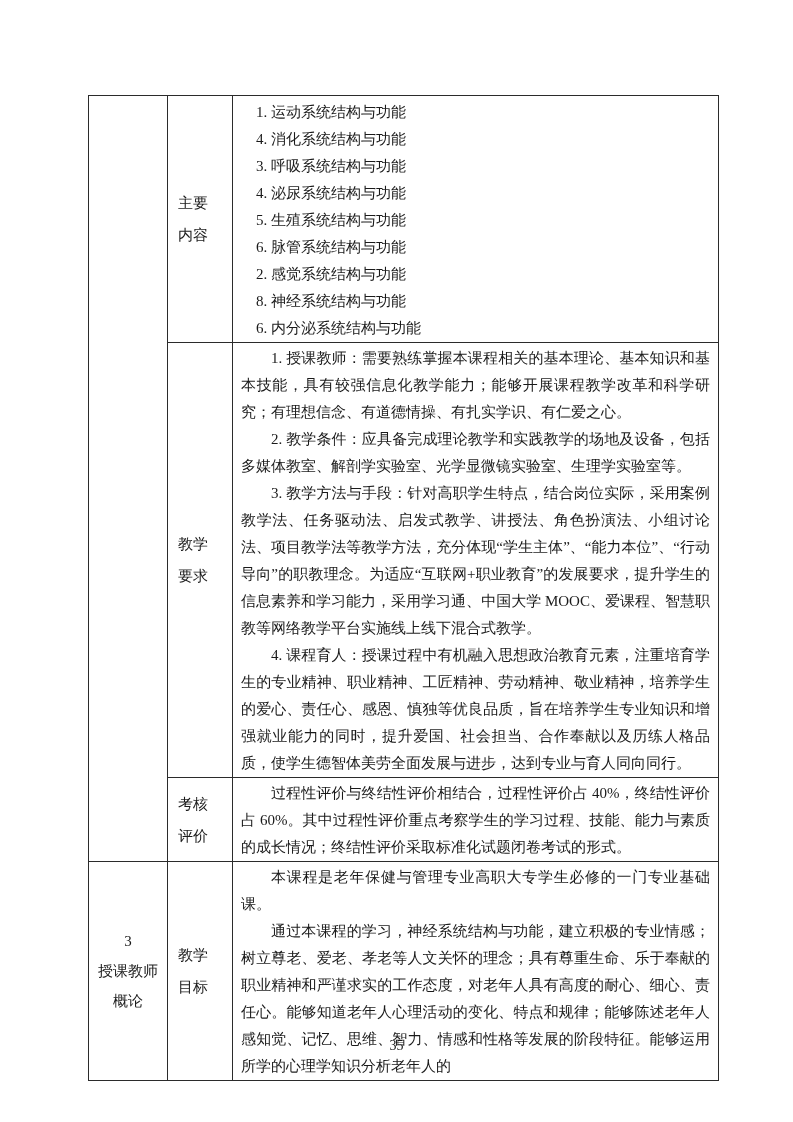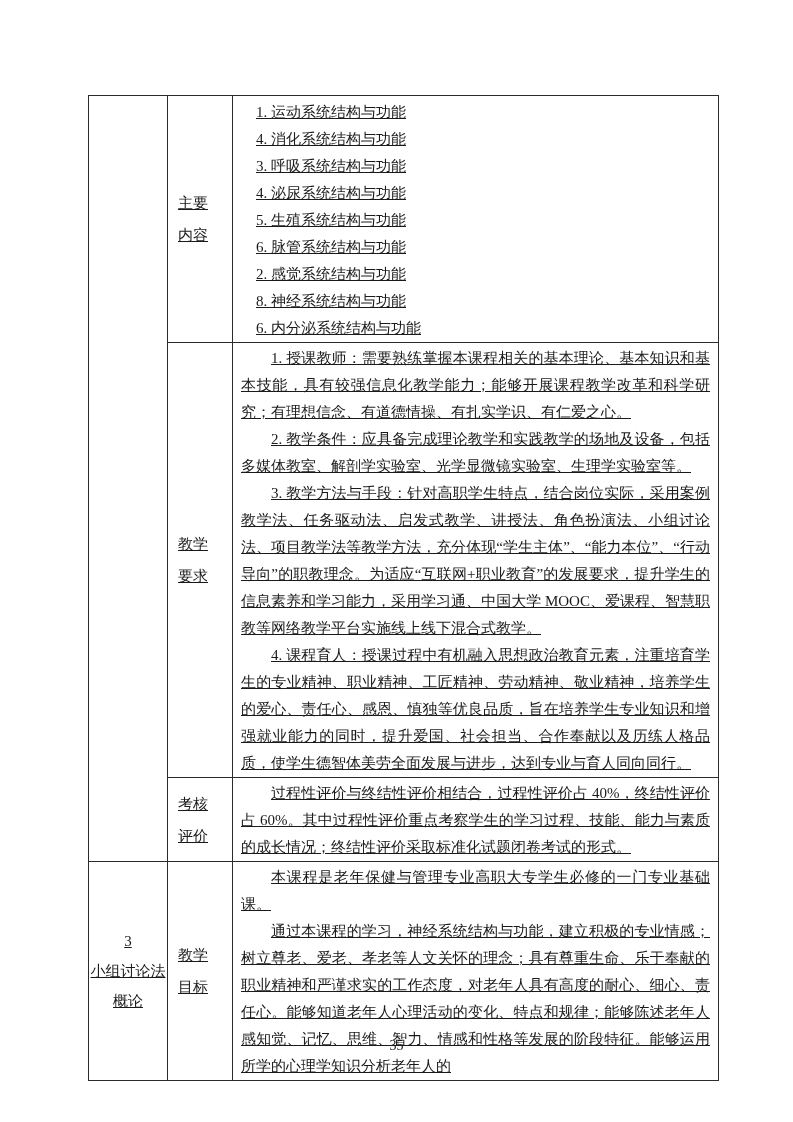--- a/index.html
+++ b/index.html
@@ -15,21 +15,20 @@
     position: absolute;
     left: 88px; top: 95px;
     width: 630px;
     border-collapse: collapse;
     table-layout: fixed;
   }
   .doc-table td {
     border: 1px solid #2b2b2b;
     font-size: 15px;
     overflow: hidden;
-    text-decoration: underline;
   }
   .chapter-cell {
     text-align: center;
     vertical-align: middle;
     line-height: 30px;
   }
   .label-cell {
     vertical-align: middle;
     padding-left: 10px;
     line-height: 32px;
@@ -104,21 +103,21 @@
         <div>考核</div>
         <div>评价</div>
       </td>
       <td class="content-cell">
         <p>过程性评价与终结性评价相结合，过程性评价占 40%，终结性评价占 60%。其中过程性评价重点考察学生的学习过程、技能、能力与素质的成长情况；终结性评价采取标准化试题闭卷考试的形式。</p>
       </td>
     </tr>
     <tr class="row-goals">
       <td class="chapter-cell">
         <div>3</div>
-        <div>小组讨论法</div>
+        <div>授课教师</div>
         <div>概论</div>
       </td>
       <td class="label-cell">
         <div>教学</div>
         <div>目标</div>
       </td>
       <td class="content-cell goal-cell">
         <p>本课程是老年保健与管理专业高职大专学生必修的一门专业基础课。</p>
         <p>通过本课程的学习，神经系统结构与功能，建立积极的专业情感；树立尊老、爱老、孝老等人文关怀的理念；具有尊重生命、乐于奉献的职业精神和严谨求实的工作态度，对老年人具有高度的耐心、细心、责任心。能够知道老年人心理活动的变化、特点和规律；能够陈述老年人感知觉、记忆、思维、智力、情感和性格等发展的阶段特征。能够运用所学的心理学知识分析老年人的</p>
       </td>

